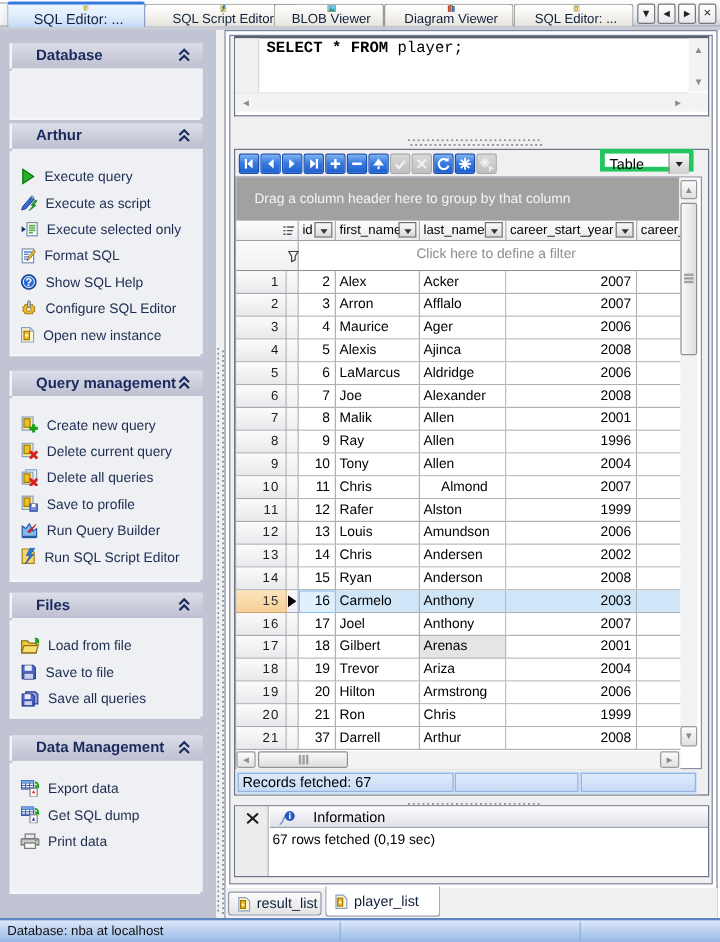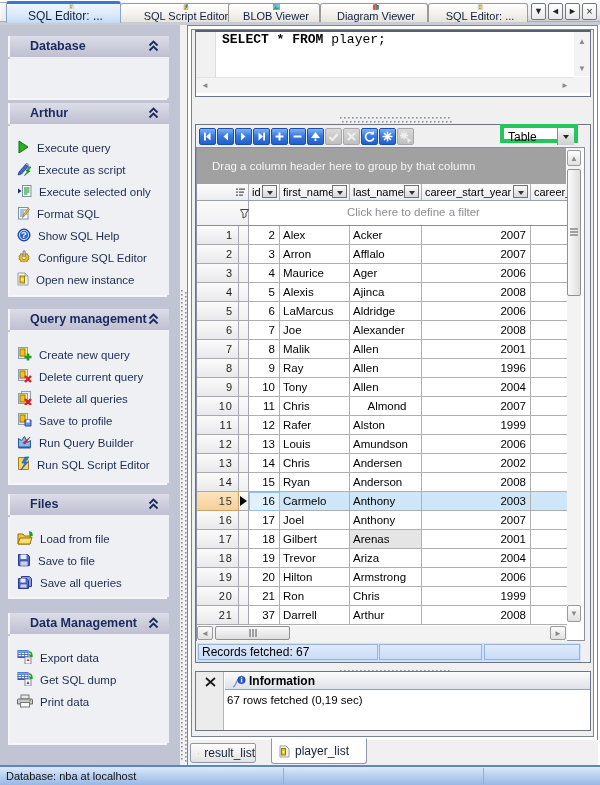--- a/index.html
+++ b/index.html
@@ -91,21 +91,21 @@
 #infogut { left:196px; top:672px; width:28px; height:58px; background:#ececec; border-right:1px solid #b5b5b5; }
 #infohdr { left:225px; top:672px; width:365px; height:18px;
   background:linear-gradient(#fcfcfd,#dfe1e9); border-bottom:1px solid #9aa0b0;
   font-size:12px; color:#000; line-height:18px; }
 #infotxt { left:227px; top:694px; font-size:11.5px; color:#000; }
 
 
 #btabs { left:188px; top:740px; width:410px; height:25px; background:#f0f0f1; }
 .btab { position:absolute; font-size:12px; color:#10203c; display:flex; align-items:center;
   border:1px solid #9097a8; background:linear-gradient(#fdfdfd,#e2e2e2); }
-#btab1 { left:2px; top:3px; width:66px; height:20px; border-radius:2px 2px 3px 3px; }
+#btab1 { left:2px; top:3px; width:78px; height:20px; border-radius:2px 2px 3px 3px; }
 #btab2 { left:83px; top:-2px; width:96px; height:26px; background:#fff; border-top:1px solid #fff; border-radius:0 0 3px 3px;}
 .btab svg { margin-left:7px; margin-right:5px; }
 </style>
 </head>
 <body>
 <div class="abs" id="tabbar">
   <div style="position:absolute;left:0;top:21px;width:600px;height:1px;background:#a9aebb;"></div>
   <div style="position:absolute;left:0;top:2px;width:9px;height:19px;background:linear-gradient(110deg,#fdfdfd,#dfe2e8);border-top:1px solid #aaa;"></div>
   <div class="ttab" id="tab5">
       <svg width="13" height="15" viewBox="0 0 13 15" style="margin-left:5px">
@@ -991,21 +991,21 @@
 <div class="abs" id="infop"></div>
 <div class="abs" id="infogut"></div>
 <svg class="abs" style="left:205px;top:677px;" width="11" height="10" viewBox="0 0 11 10">
     <path d="M1 1l9 8M10 1l-9 8" stroke="#1a1a1a" stroke-width="1.7"></path>
   </svg>
 <div class="abs" id="infohdr"><svg style="position:absolute;left:6px;top:2px;" width="15" height="14" viewBox="0 0 15 14">
       <path d="M2 13c4-1 3-10 9-10" fill="none" stroke="#8098c8" stroke-width="1.3"></path>
       <circle cx="10.5" cy="6" r="3.8" fill="#2858c8" stroke="#103898" stroke-width=".5"></circle>
       <rect x="9.9" y="4.8" width="1.3" height="3.6" fill="#fff"></rect>
       <rect x="9.9" y="3.2" width="1.3" height="1.1" fill="#fff"></rect>
-    </svg><span style="margin-left:24px;font-weight:bold;">Information</span></div>
+    </svg><span style="margin-left:36px;">Information</span></div>
 <div class="abs" id="infotxt">67 rows fetched (0,19 sec)</div>
 
 <div class="abs" id="btabs">
   <div class="btab" id="btab1"><svg width="11" height="13" viewBox="0 0 11 13">
         <path d="M1 1h6l3 3v8H1z" fill="#fdf6cf" stroke="#8aa0c0"></path>
         <rect x="2.5" y="3.5" width="4" height="6.5" fill="#f0c020" stroke="#a07808"></rect>
         <rect x="3.5" y="6" width="2" height="1.8" fill="#fff6d0"></rect>
       </svg>result_list</div>
   <div class="btab" id="btab2"><svg width="11" height="13" viewBox="0 0 11 13">
         <path d="M1 1h6l3 3v8H1z" fill="#fdf6cf" stroke="#8aa0c0"></path>

